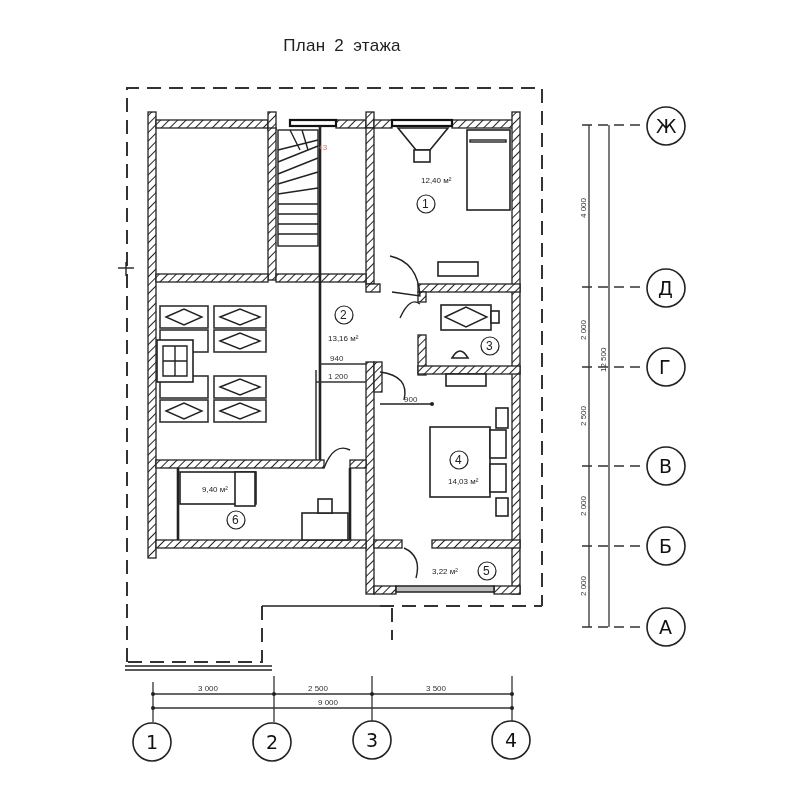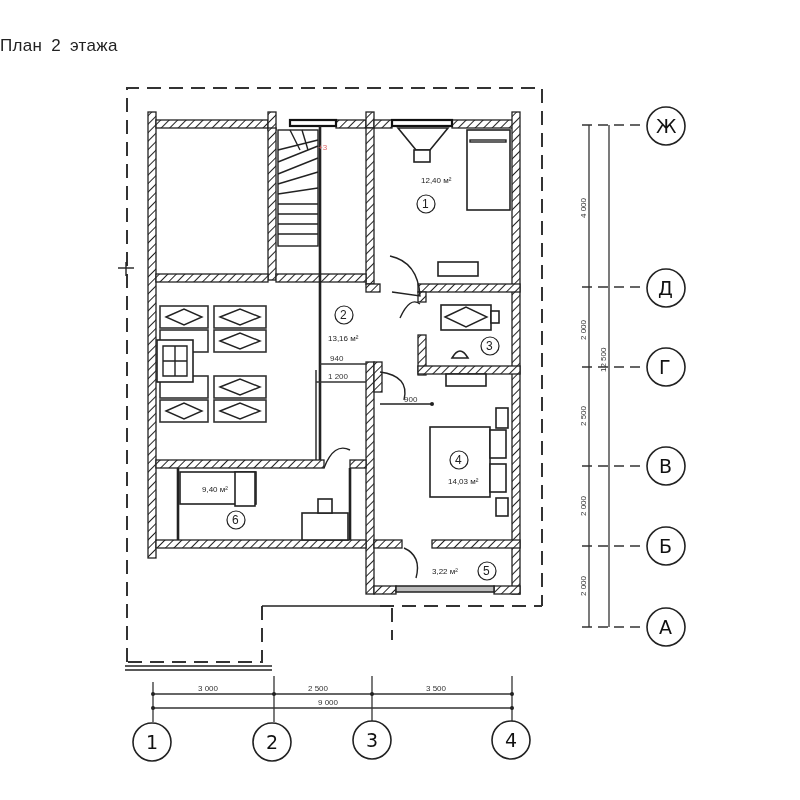--- a/index.html
+++ b/index.html
@@ -1,17 +1,17 @@
 <!DOCTYPE html>
 <html><head>
 <meta charset="utf-8">
 <style>
   html,body{margin:0;padding:0;background:#ffffff;}
   body{width:800px;height:800px;position:relative;overflow:hidden;font-family:"Liberation Sans",sans-serif;}
-  #title{position:absolute;left:0;top:36px;width:684px;text-align:left;font-size:17px;color:#222;letter-spacing:0.3px;word-spacing:4px;}
+  #title{position:absolute;left:0;top:36px;width:684px;text-align:center;font-size:17px;color:#222;letter-spacing:0.3px;word-spacing:4px;}
   svg{position:absolute;left:0;top:0;}
   .wall{fill:url(#hatch);stroke:#222;stroke-width:1.3;}
   .thin{stroke:#222;stroke-width:1.4;fill:none;}
   .thick{stroke:#222;stroke-width:2.6;fill:none;}
   .dash{stroke:#333;stroke-width:2;fill:none;stroke-dasharray:14 8;}
   .dim{stroke:#333;stroke-width:1.3;fill:none;}
   .dimtxt{font-size:8px;fill:#333;font-family:"Liberation Sans",sans-serif;}
   .area{font-size:8px;fill:#222;font-family:"Liberation Sans",sans-serif;}
   .roomnum{font-size:12px;fill:#222;font-family:"Liberation Sans",sans-serif;}
   .axis-circle{fill:#fff;stroke:#222;stroke-width:1.6;}

